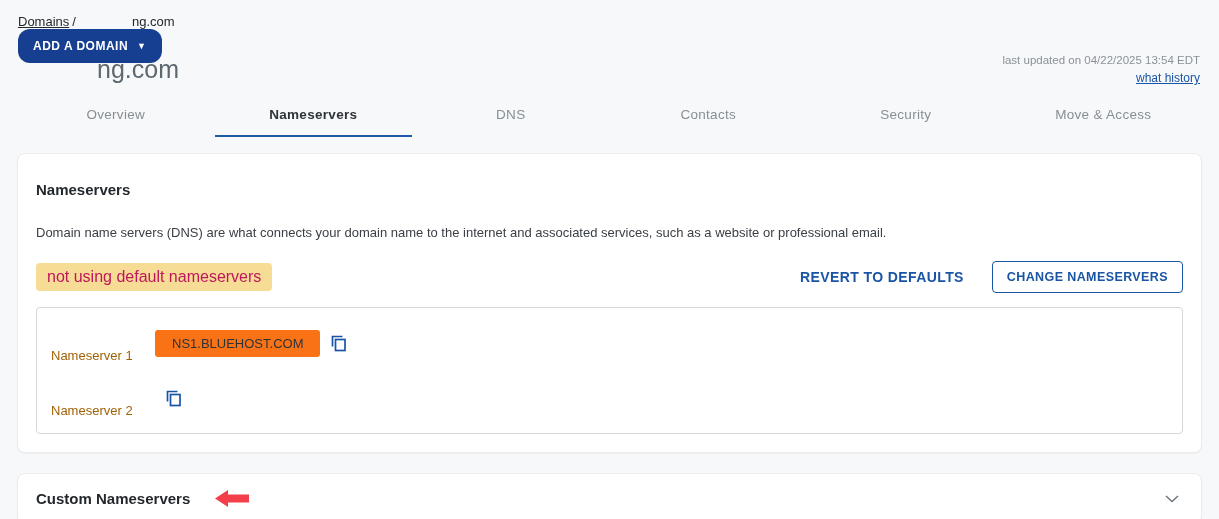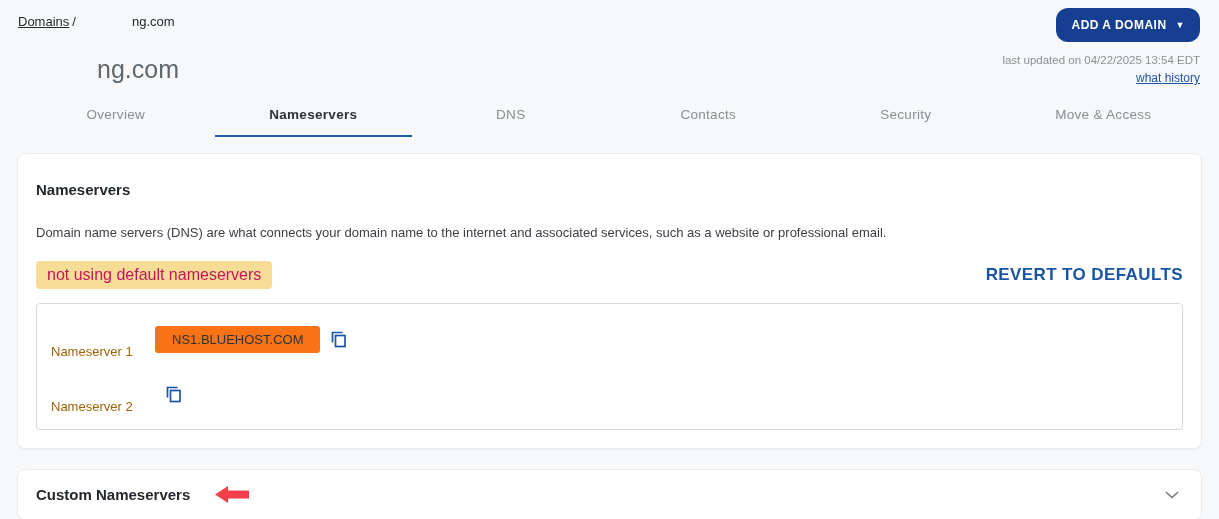--- a/index.html
+++ b/index.html
@@ -7,21 +7,21 @@
   body {
     background: #f7f8f9;
     font-family: "Liberation Sans", sans-serif;
     overflow: hidden;
     position: relative;
   }
 
   
   .topbar {
     display: flex; justify-content: space-between; align-items: flex-start;
-    padding: 8px 19px 0 18px; height: 46px;
+    padding: 8px 19px 0 18px; height: 46px; flex-direction: column;
   }
   .breadcrumb { font-size: 13px; color: #23282d; padding-top: 6px; }
   .breadcrumb .crumb-root { color: #23282d; text-decoration: underline; cursor: pointer; }
   .breadcrumb .crumb-sep { margin-left: 3px; }
   .breadcrumb .crumb-current { margin-left: 56px; }
   .add-domain-btn {
     background: #163f92; color: #fff; font-family: inherit;
     font-weight: bold; font-size: 12px; letter-spacing: .5px;
     border: none; border-radius: 12px; padding: 10px 15px;
     display: flex; align-items: center; gap: 9px; cursor: pointer;
@@ -58,21 +58,21 @@
   .desc { font-size: 13px; color: #3b4046; margin-top: 27px; }
 
   .actions-row { display: flex; justify-content: space-between; align-items: center; margin-top: 21px; }
   .badge {
     background: #f7dc96; color: #be185d; font-size: 16px;
     padding: 5px 11px; border-radius: 4px;
   }
   .right-actions { display: flex; align-items: center; gap: 28px; }
   .revert-btn {
     background: none; border: none; font-family: inherit; cursor: pointer;
-    color: #1a55a5; font-weight: bold; font-size: 17px; letter-spacing: .4px;
+    color: #1a55a5; font-weight: bold; font-size: 14px; letter-spacing: .4px;
   }
   .change-btn {
     background: #fff; color: #1a55a5; font-family: inherit; cursor: pointer;
     font-weight: bold; font-size: 12.5px; letter-spacing: .4px;
     border: 1.5px solid #1a55a5; border-radius: 4px; padding: 8px 14px;
   }
 
   .ns-box { border: 1px solid #d5d8db; border-radius: 4px; margin-top: 14px; padding: 15px 14px; }
   .ns-row { display: flex; align-items: center; }
   .ns-row + .ns-row { margin-top: 15px; }
@@ -121,20 +121,21 @@
 </div>
 
 <div class="card card-1">
   <h2 class="card-title">Nameservers</h2>
   <p class="desc">Domain name servers (DNS) are what connects your domain name to the internet and associated services, such as a website or professional email.</p>
 
   <div class="actions-row">
     <span class="badge">not using default nameservers</span>
     <div class="right-actions">
       <button class="revert-btn">REVERT TO DEFAULTS</button>
+      <button class="change-btn">CHANGE NAMESERVERS</button>
     </div>
   </div>
 
   <div class="ns-box">
     <div class="ns-row">
       <span class="ns-label">Nameserver 1</span>
       <span class="ns-chip">NS1.BLUEHOST.COM</span>
       <button class="copy-btn">
         <span>
           <svg width="19" height="19" viewBox="0 0 19 19">

